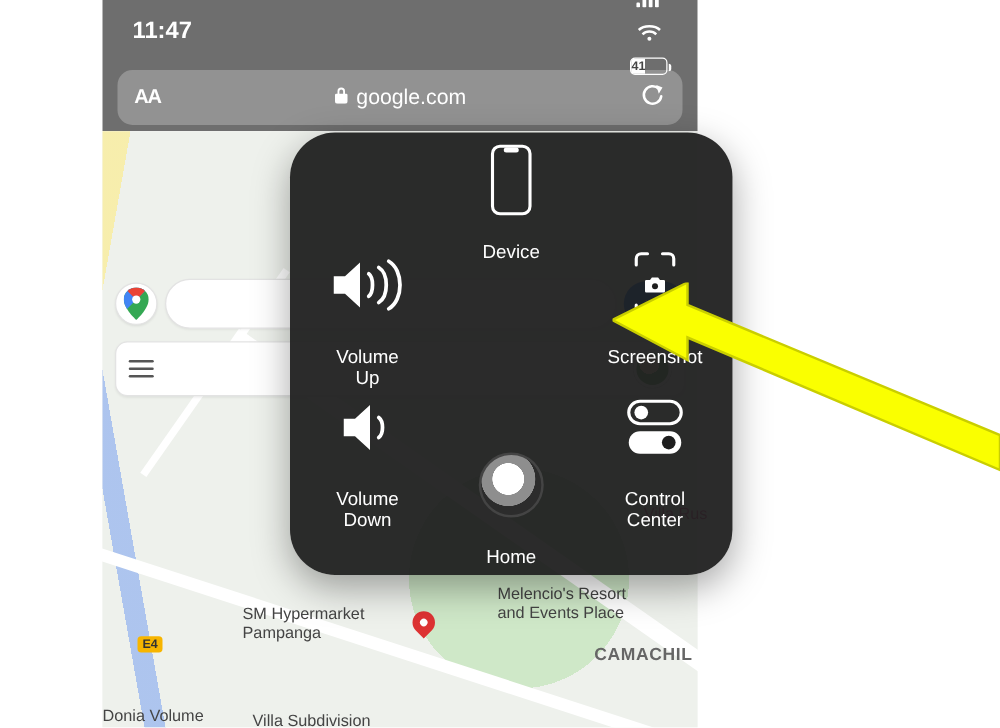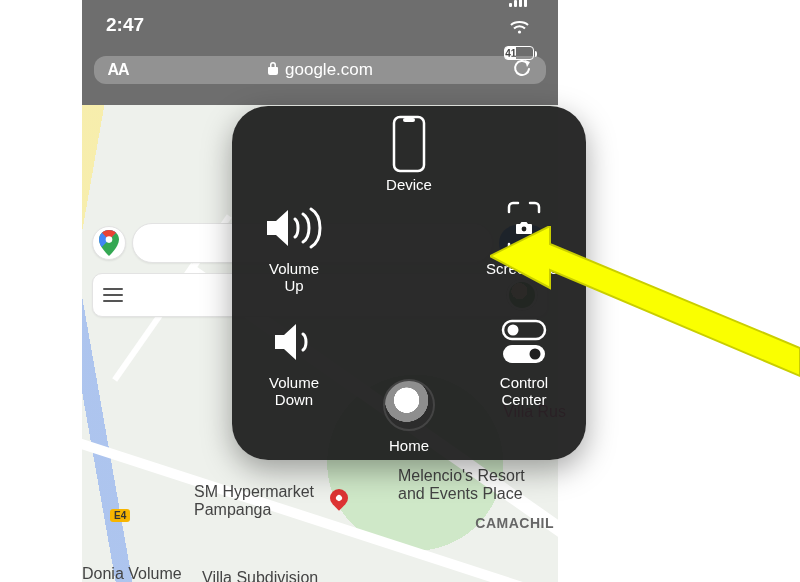--- a/index.html
+++ b/index.html
@@ -48,21 +48,21 @@
     .battery-fill {
       background: #fff; height: 100%; border-radius: 2px 0 0 2px;
       display: flex; align-items: center; justify-content: center;
       font-size: 10px; font-weight: 700; color: #444;
       width: 41%;
     }
     
     .url-bar {
       position: absolute;
       top: 56px; left: 12px; right: 12px;
-      height: 28px;
+      height: 44px;
       background: rgba(255,255,255,0.25);
       border-radius: 12px;
       display: flex;
       align-items: center;
       color: #fff;
     }
     .url-aa { width: 48px; text-align: center; font-size: 16px; font-weight: 600; letter-spacing: -1px; }
     .url-center { flex: 1; text-align: center; display: flex; align-items: flex-end; justify-content: center; gap: 6px; font-size: 17px; }
     .url-refresh { width: 48px; text-align: center; }
     
@@ -121,39 +121,39 @@
       position: absolute;
       left: 150px; top: 106px;
       width: 354px; height: 354px;
       background: rgba(30,30,30,0.94);
       border-radius: 36px;
       color: #fff;
       box-shadow: 0 10px 30px rgba(0,0,0,.35);
     }
     .at-item {
       position: absolute; width: 104px;
-      display: flex; flex-direction: column; align-items: center; gap: 2px;
+      display: flex; flex-direction: column; align-items: center; gap: 19px;
       text-align: center; font-size: 15px; line-height: 1.15;
       cursor: pointer;
     }
     .at-item .icon { height: 60px; display: flex; align-items: center; justify-content: center; }
     .pos-top    { top: 8px;   left: 50%; transform: translateX(-50%); }
     .pos-left1  { top: 92px; left: 10px; }
     .pos-right1 { top: 92px; right: 10px; }
     .pos-left2  { top: 206px; left: 10px; }
     .pos-right2 { top: 206px; right: 10px; }
     .pos-bottom { bottom: 6px; left: 50%; transform: translateX(-50%); }
     
     .home-btn {
       width: 52px; height: 52px; border-radius: 50%;
       background: radial-gradient(circle at 45% 40%, #fff 0 32%, #8e8e8e 33% 55%, #2c2c2c 56% 100%);
       border: 2px solid #444;
     }
     
-    .map-label { position: absolute; font-size: 16px; color: #444; white-space: nowrap; }
+    .map-label { position: absolute; font-size: 13px; color: #444; white-space: nowrap; }
     .map-label.pink { color: #d8468e; }
     .map-label.bold { font-weight: 600; letter-spacing: .5px; color: #666; font-size: 14px; margin-left: 36px; }
     .pin {
       width: 18px; height: 18px; background: #d33; border-radius: 50% 50% 50% 0;
       transform: rotate(-45deg); position: absolute; display:flex; align-items:center; justify-content:center;
     }
     .pin::after { content:""; width:6px; height:6px; background:#fff; border-radius:50%; }
     
     .arrow {
       position: absolute;
@@ -161,21 +161,21 @@
       width: 310px; height: 160px;
       pointer-events: none;
     }
   </style>
 </head>
 <body>
 
 <div class="phone-frame">
 
   <div class="status-bar">
-    <div>2:47</div>
+    <div>11:47</div>
     <div class="status-right">
       <span>
         <svg width="20" height="13" viewBox="0 0 20 13">
             <g fill="#fff">
               <rect x="0" y="9" width="3" height="4" rx="1"></rect>
               <rect x="5" y="6" width="3" height="7" rx="1"></rect>
               <rect x="10" y="3" width="3" height="10" rx="1"></rect>
               <rect x="15" y="0" width="3" height="13" rx="1"></rect>
             </g>
           </svg>

